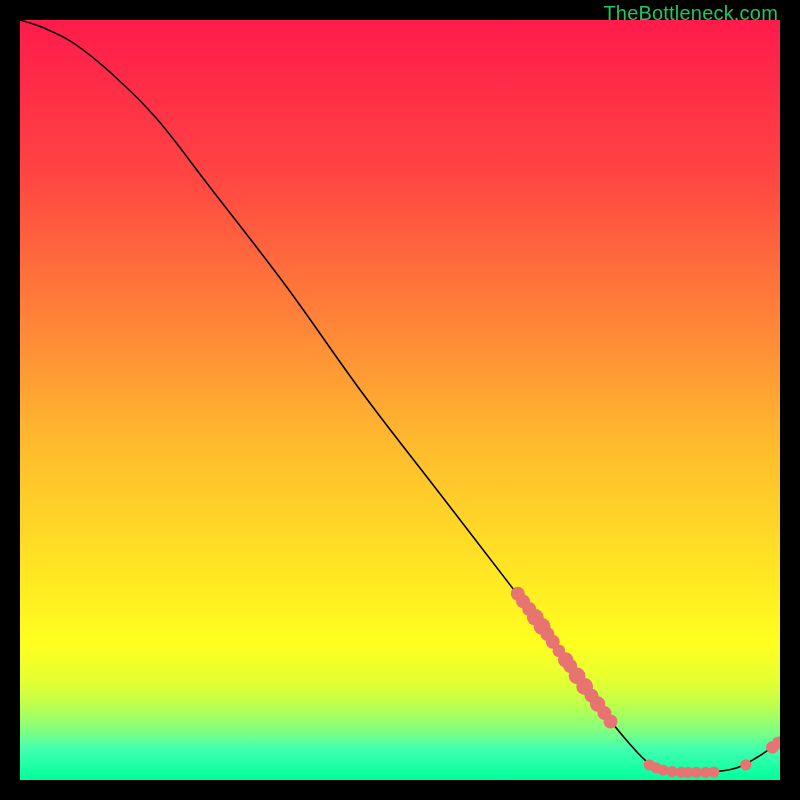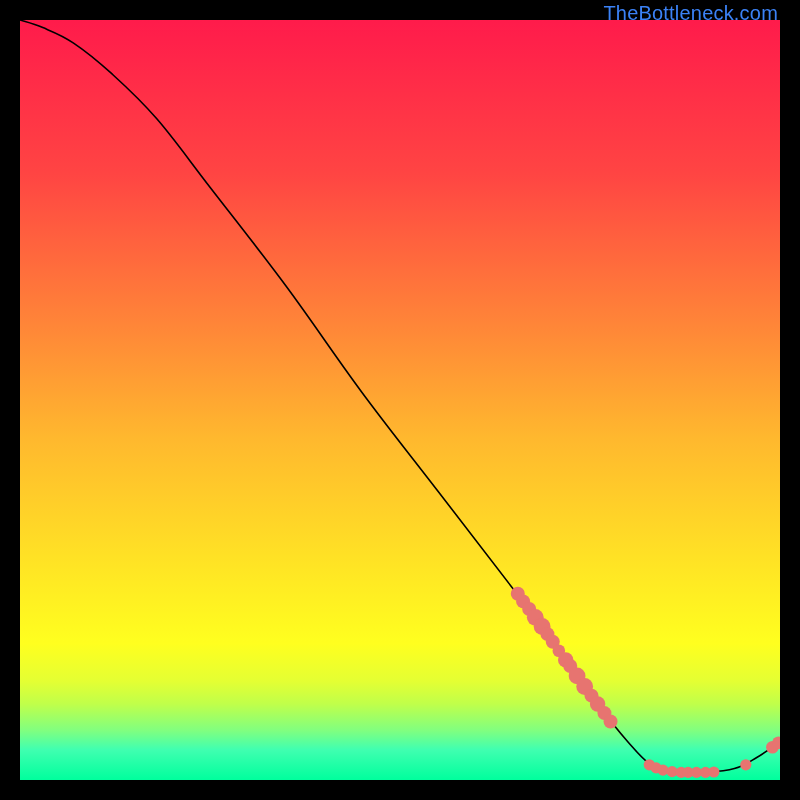--- a/index.html
+++ b/index.html
@@ -17,21 +17,21 @@
     width: 760px;
     height: 760px;
   }
   .watermark {
     position: absolute;
     top: 2px;
     right: 22px;
     font-family: Arial, Helvetica, sans-serif;
     font-size: 20px;
     font-weight: 400;
-    color: #3b82f6;
+    color: #22c55e;
     letter-spacing: 0.2px;
   }
   svg { display: block; }
 </style>
 </head>
 <body>
 
 <div class="container">
   <div class="watermark">TheBottleneck.com</div>
   <div class="plot-area">

